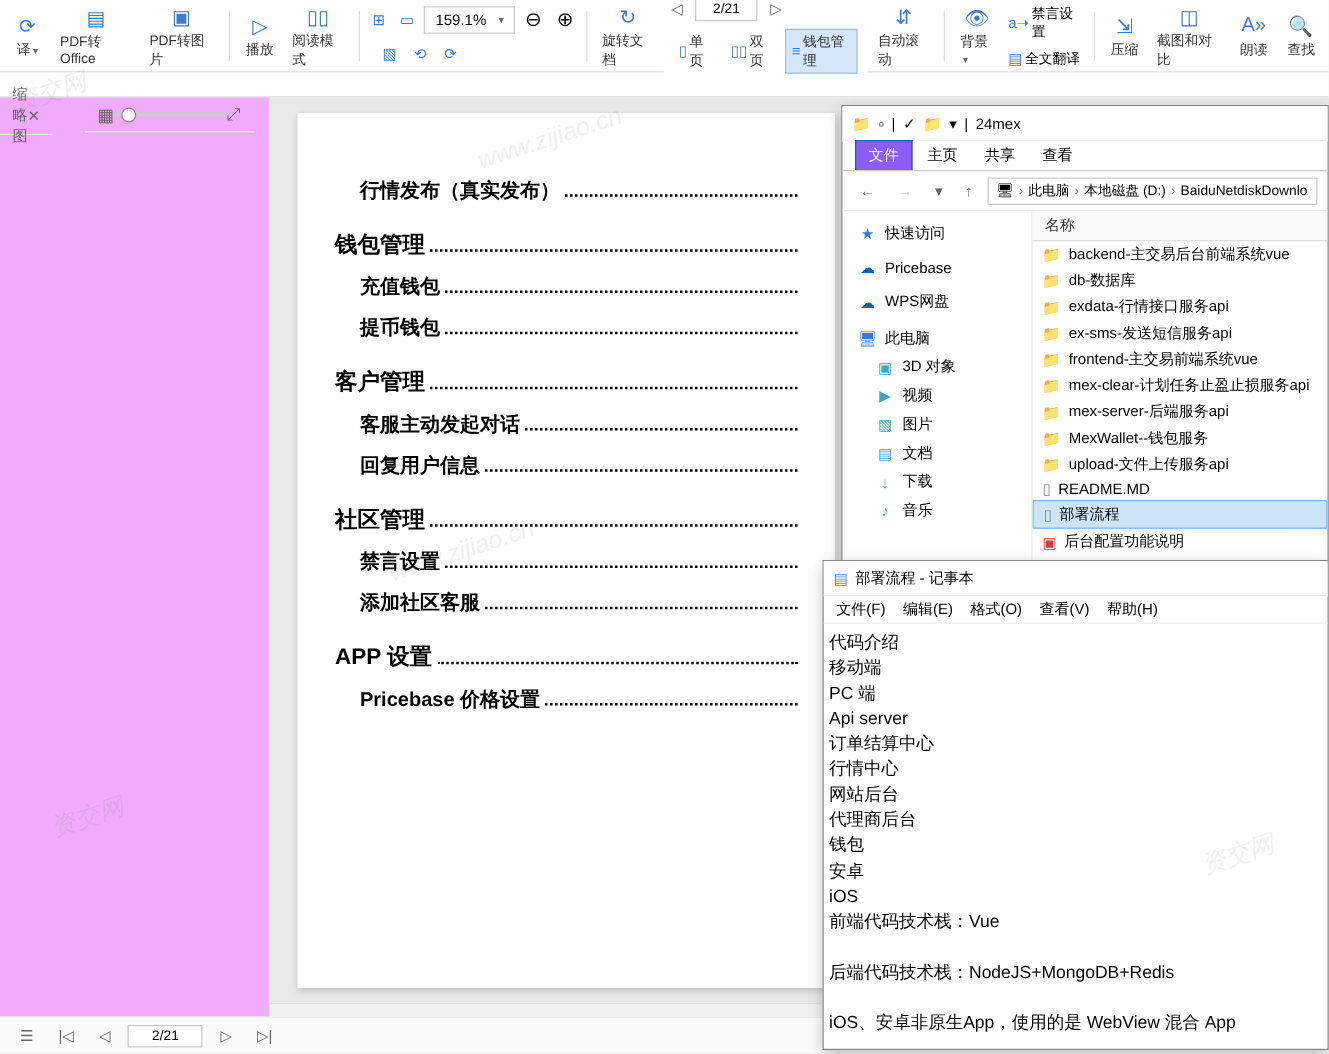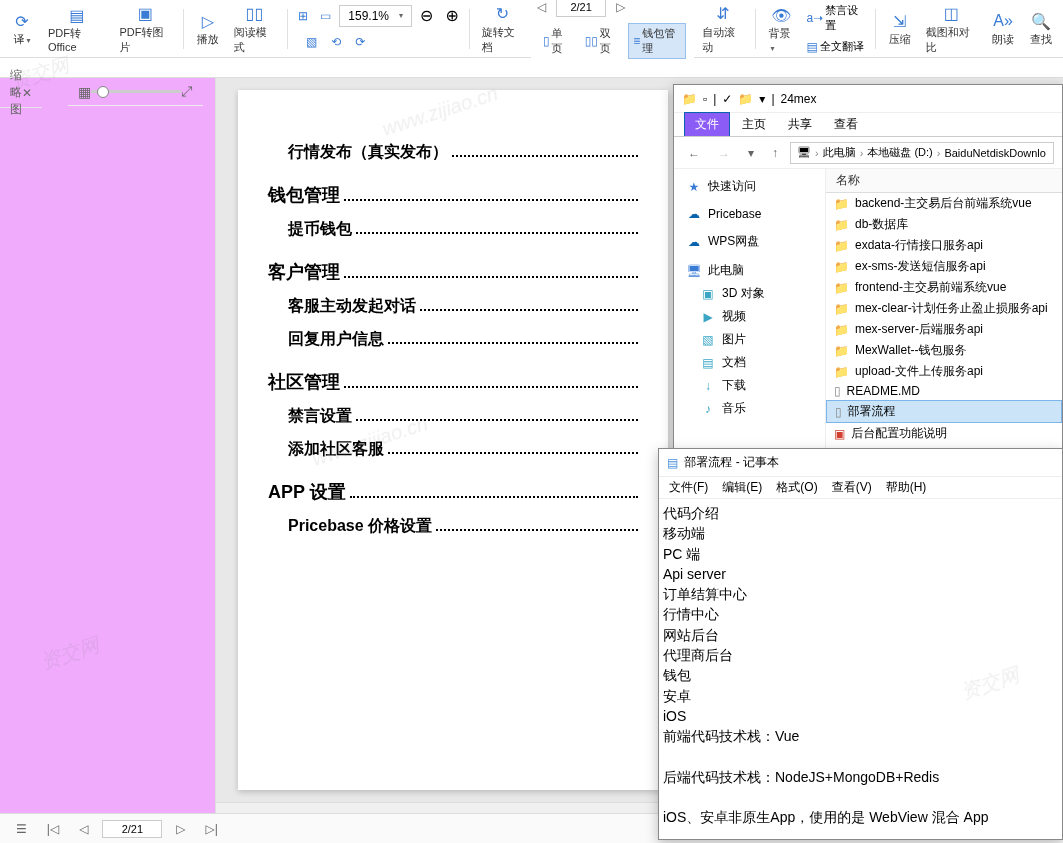--- a/index.html
+++ b/index.html
@@ -281,20 +281,24 @@
   <div class="page">
     <div class="doc-sub">
         <span>行情发布（真实发布）</span>
         <span class="dots"></span>
       </div>
     <div class="doc-h">
         <span>钱包管理</span>
         <span class="dots"></span>
       </div>
     <div class="doc-sub">
+        <span>充值钱包</span>
+        <span class="dots"></span>
+      </div>
+    <div class="doc-sub">
         <span>提币钱包</span>
         <span class="dots"></span>
       </div>
     <div class="doc-h">
         <span>客户管理</span>
         <span class="dots"></span>
       </div>
     <div class="doc-sub">
         <span>客服主动发起对话</span>
         <span class="dots"></span>

